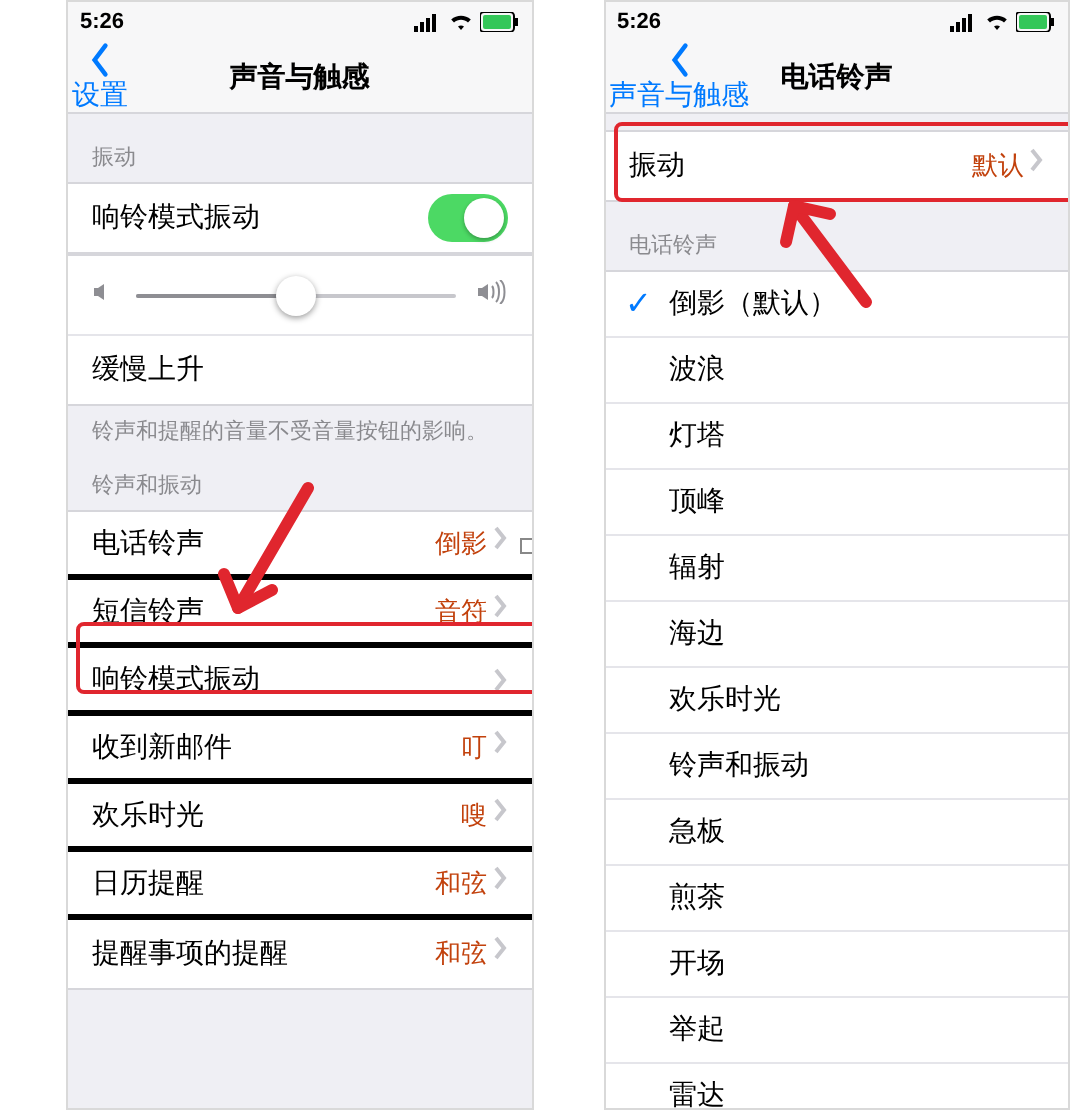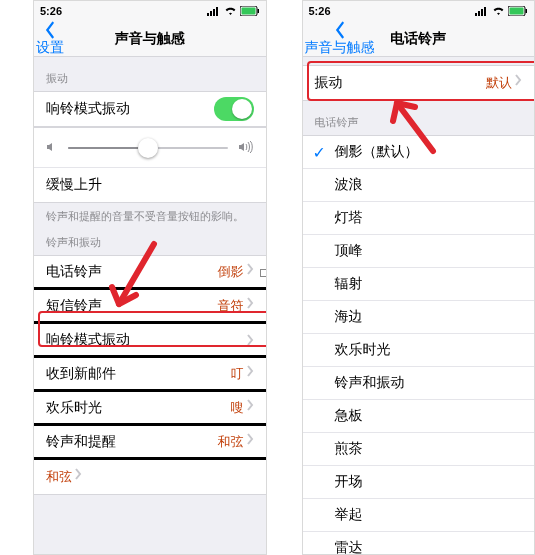--- a/index.html
+++ b/index.html
@@ -142,29 +142,30 @@
       <div class="row">
         <span>欢乐时光</span>
         <span class="value">
             <span>嗖</span>
             <svg class="chev" viewBox="0 0 8 12">
               <path d="M2 1l4 5-4 5" stroke="#c7c7cc" stroke-width="2" fill="none"></path>
             </svg>
           </span>
       </div>
       <div class="row">
-        <span>铃声和提醒</span>
+        <span>日历提醒</span>
         <span class="value">
             <span>和弦</span>
             <svg class="chev" viewBox="0 0 8 12">
               <path d="M2 1l4 5-4 5" stroke="#c7c7cc" stroke-width="2" fill="none"></path>
             </svg>
           </span>
       </div>
       <div class="row">
+        <span>提醒事项的提醒</span>
         <span class="value">
             <span>和弦</span>
             <svg class="chev" viewBox="0 0 8 12">
               <path d="M2 1l4 5-4 5" stroke="#c7c7cc" stroke-width="2" fill="none"></path>
             </svg>
           </span>
       </div>
 
     </div>
 

